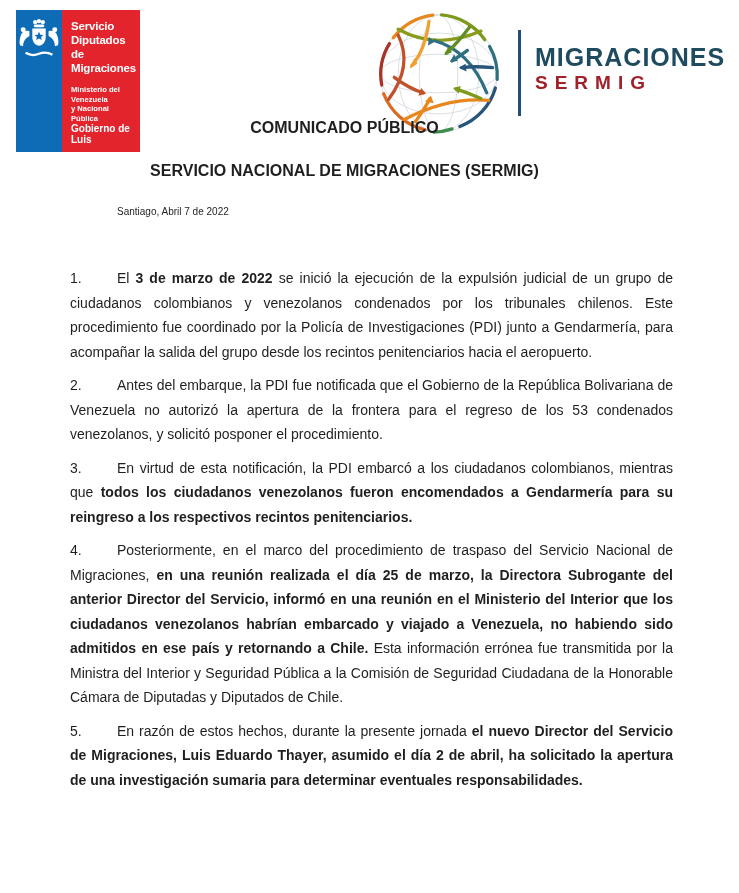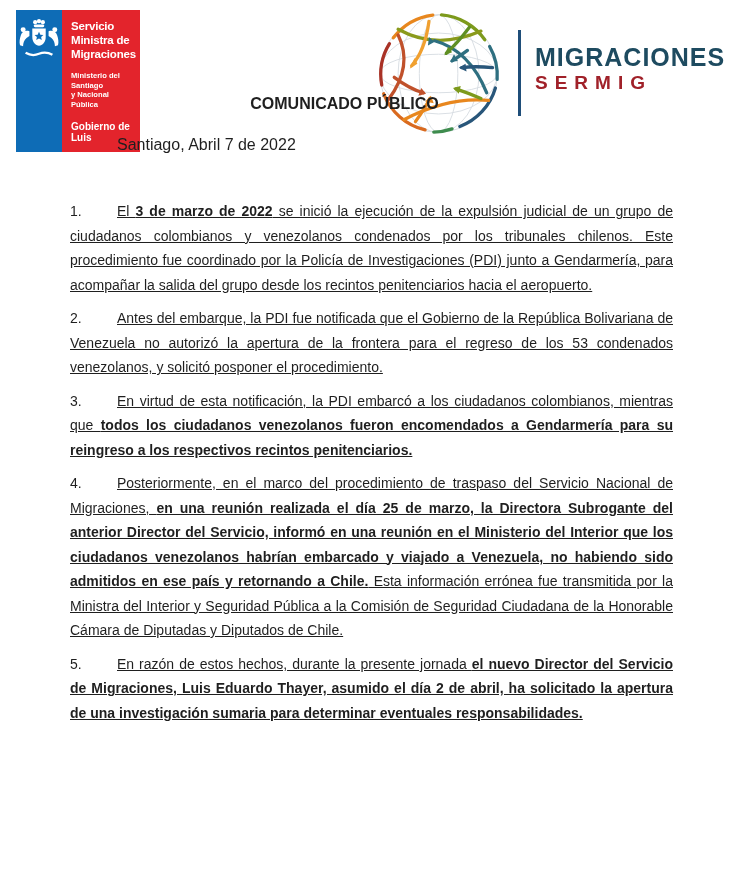--- a/index.html
+++ b/index.html
@@ -31,25 +31,25 @@
 
   
   .migr-logo{position:absolute;left:374px;top:8px;display:flex;align-items:center;}
   .migr-divider{width:3px;height:86px;background:var(--divider-blue);margin:0 14px 6px 11px;}
   .migr-text{display:flex;flex-direction:column;margin-top:-14px;}
   .migr-name{font-weight:bold;font-size:25px;letter-spacing:1px;color:var(--brand-teal);line-height:28px;}
   .migr-country{font-weight:bold;font-size:19px;letter-spacing:7px;color:var(--brand-red);line-height:24px;}
 
   
   .content{position:absolute;top:0;left:0;right:0;}
-  .doc-title{margin:94px 120px 0 70px;text-align:center;font-size:16px;font-weight:bold;line-height:20px;}
+  .doc-title{margin:118px 120px 0 70px;text-align:center;font-size:16px;font-weight:bold;line-height:20px;}
   .doc-subtitle{margin:23px 120px 0 70px;text-align:center;font-size:16px;font-weight:bold;line-height:20px;}
-  .dateline{margin:23px 0 0 117px;font-size:16px;line-height:16px;}
+  .dateline{margin:23px 0 0 117px;font-size:10px;line-height:16px;}
   .paragraphs{margin:46px 66px 0 70px;font-size:14px;line-height:24.5px;text-align:justify;}
-  .para{margin:0 0 9px 0;text-decoration:underline;}
+  .para{margin:0 0 9px 0;}
   .pnum{display:inline-block;width:47px;}
   .b{font-weight:bold;}
 </style>
 </head>
 <body>
 
 <div class="page">
 
   <div class="gov-logo">
     <div class="gov-blue">
@@ -67,25 +67,25 @@
             <circle cx="40.5" cy="12.5" r="2.6"></circle>
           </g>
           <polygon fill="#0E6CB6" points="24,14.6 25.4,17.6 28.6,17.9 26.2,20 26.9,23.2 24,21.5 21.1,23.2 21.8,20 19.4,17.9 22.6,17.6"></polygon>
           <path d="M10,36.5 q7,4 14,1 q7,-3 14,1" stroke="#ffffff" stroke-width="2.4" fill="none"></path>
         </svg>
       </span>
     </div>
     <div class="gov-red">
       <div class="gov-title">
         <div>Servicio</div>
-        <div>Ministra de</div>
+        <div>Diputados de</div>
         <div>Migraciones</div>
       </div>
       <div class="gov-ministry">
-        <div>Ministerio del Santiago</div>
+        <div>Ministerio del Venezuela</div>
         <div>y Nacional Pública</div>
       </div>
       <div class="gov-footer">Gobierno de Luis</div>
     </div>
   </div>
 
   <div class="migr-logo">
     <span>
       <svg width="133" height="131" viewBox="0 0 136 136">
         <g fill="none" stroke="#D9DEE3" stroke-width="1">
@@ -129,20 +129,21 @@
     </span>
     <div class="migr-divider"></div>
     <div class="migr-text">
       <span class="migr-name">MIGRACIONES</span>
       <span class="migr-country">SERMIG</span>
     </div>
   </div>
 
   <div class="content">
     <div class="doc-title">COMUNICADO PÚBLICO</div>
+    <div class="doc-subtitle">SERVICIO NACIONAL DE MIGRACIONES (SERMIG)</div>
     <div class="dateline">Santiago, Abril 7 de 2022</div>
     <div class="paragraphs">
         <div class="para"><span class="pnum">1.</span><span>El </span><span class="b">3 de marzo de 2022</span><span> se inició la ejecución de la expulsión judicial de un grupo de ciudadanos colombianos y venezolanos condenados por los tribunales chilenos. Este procedimiento fue coordinado por la Policía de Investigaciones (PDI) junto a Gendarmería, para acompañar la salida del grupo desde los recintos penitenciarios hacia el aeropuerto.</span></div>
         <div class="para"><span class="pnum">2.</span><span>Antes del embarque, la PDI fue notificada que el Gobierno de la República Bolivariana de Venezuela no autorizó la apertura de la frontera para el regreso de los 53 condenados venezolanos, y solicitó posponer el procedimiento.</span></div>
         <div class="para"><span class="pnum">3.</span><span>En virtud de esta notificación, la PDI embarcó a los ciudadanos colombianos, mientras que </span><span class="b">todos los ciudadanos venezolanos fueron encomendados a Gendarmería para su reingreso a los respectivos recintos penitenciarios.</span></div>
         <div class="para"><span class="pnum">4.</span><span>Posteriormente, en el marco del procedimiento de traspaso del Servicio Nacional de Migraciones, </span><span class="b">en una reunión realizada el día 25 de marzo, la Directora Subrogante del anterior Director del Servicio, informó en una reunión en el Ministerio del Interior que los ciudadanos venezolanos habrían embarcado y viajado a Venezuela, no habiendo sido admitidos en ese país y retornando a Chile.</span><span> Esta información errónea fue transmitida por la Ministra del Interior y Seguridad Pública a la Comisión de Seguridad Ciudadana de la Honorable Cámara de Diputadas y Diputados de Chile.</span></div>
         <div class="para"><span class="pnum">5.</span><span>En razón de estos hechos, durante la presente jornada </span><span class="b">el nuevo Director del Servicio de Migraciones, Luis Eduardo Thayer, asumido el día 2 de abril, ha solicitado la apertura de una investigación sumaria para determinar eventuales responsabilidades.</span></div>
       </div>
   </div>
 

